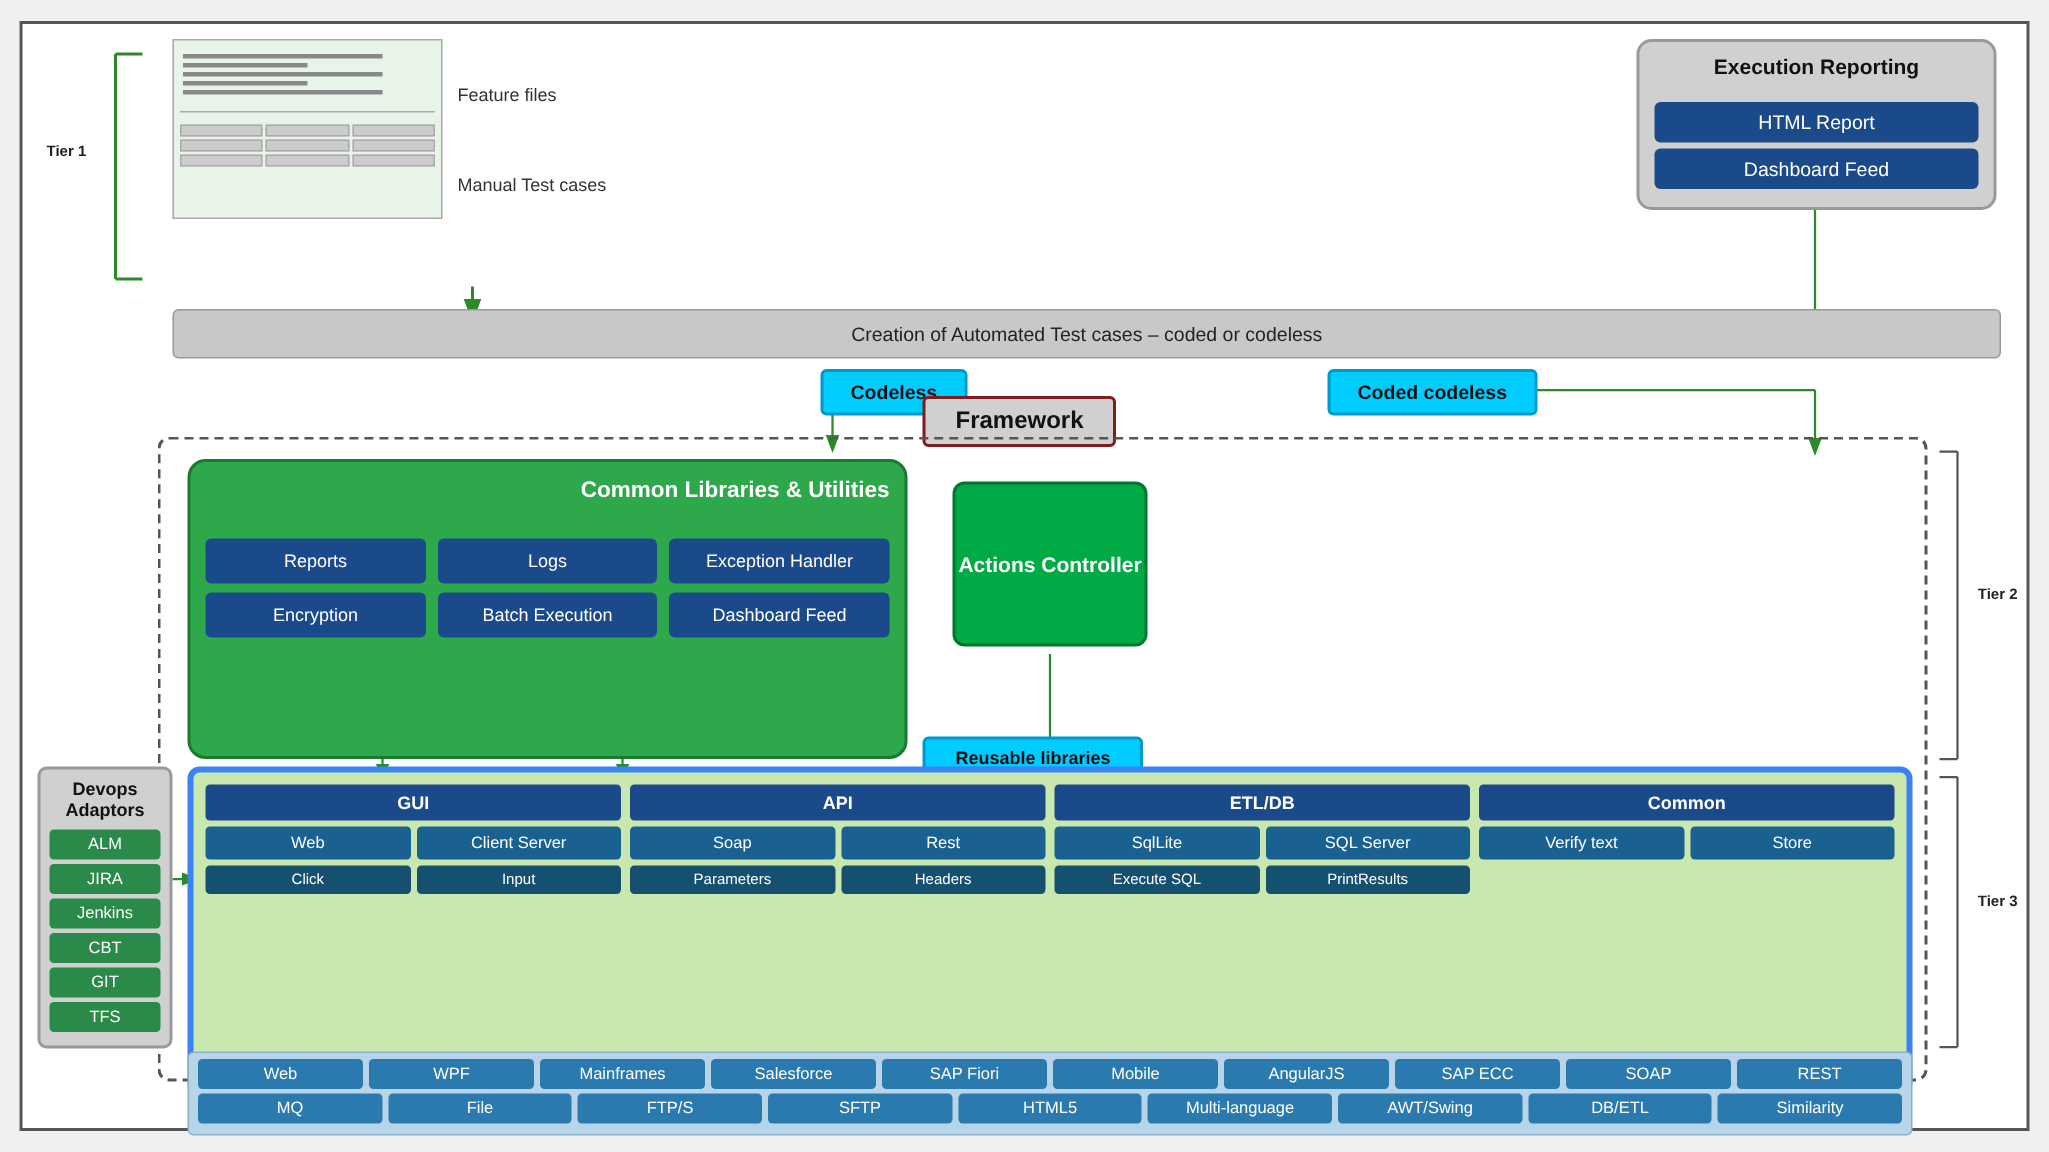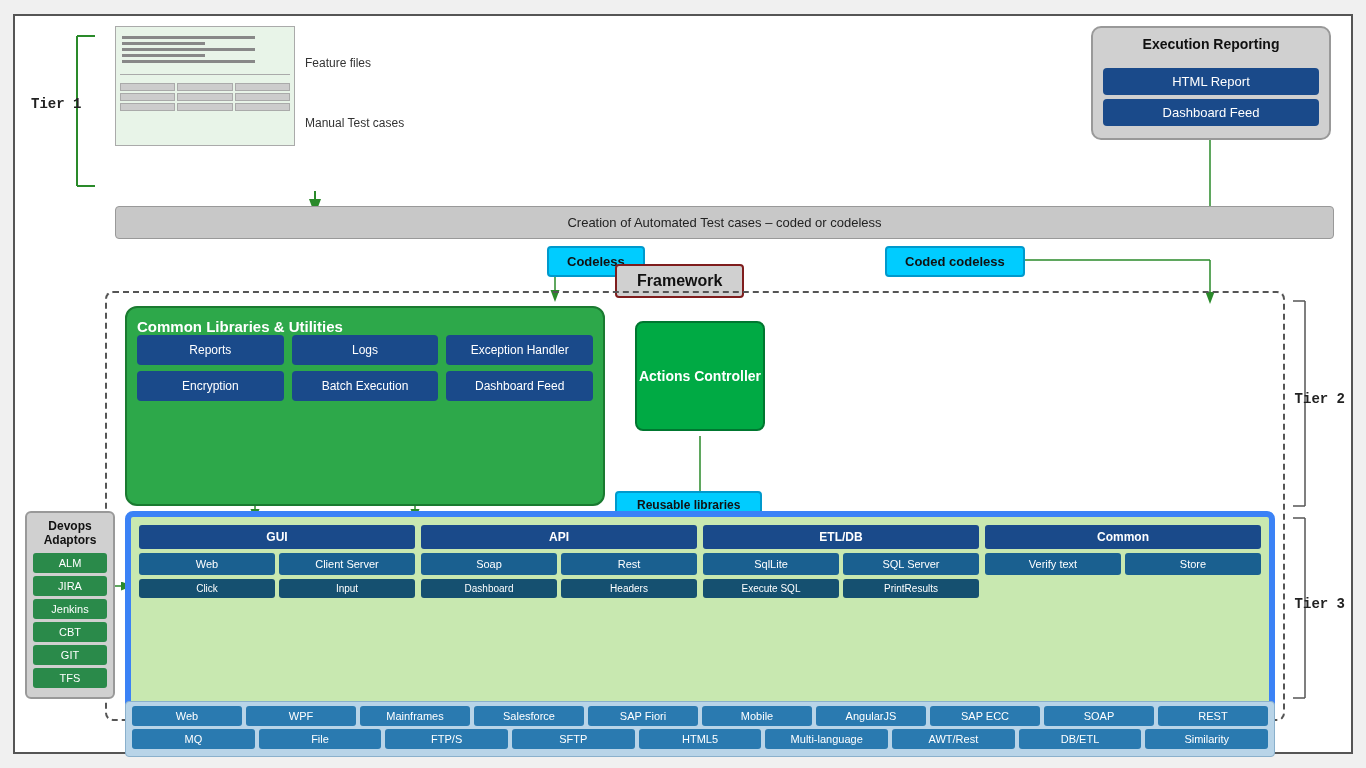--- a/index.html
+++ b/index.html
@@ -16,25 +16,24 @@
       height: 740px;
       margin: 14px auto;
       background: white;
       border: 2px solid #555;
       position: relative;
       padding: 10px;
     }
 
     
     .tier-label {
-      font-size: 14px;
+      font-size: 10px;
       font-weight: bold;
       color: #222;
       position: absolute;
-      font-family: Liberation Mono, monospace;
     }
 
     
     .exec-reporting {
       position: absolute;
       top: 10px;
       right: 20px;
       width: 240px;
       background: #d0d0d0;
       border: 2px solid #999;
@@ -188,22 +187,22 @@
       height: 200px;
       background: #2da84a;
       border: 2px solid #1a7a30;
       border-radius: 12px;
       padding: 10px;
     }
     .common-libs-title {
       font-size: 15px;
       font-weight: bold;
       color: white;
-      text-align: left;
-      margin-bottom: 0;
+      text-align: right;
+      margin-bottom: 24px;
     }
     .libs-row {
       display: flex;
       gap: 8px;
       margin-bottom: 6px;
       justify-content: center;
     }
     .lib-btn {
       background: #1a4a8a;
       color: white;
@@ -252,21 +251,21 @@
     }
 
     
     .tier3-area {
       position: absolute;
       top: 495px;
       left: 110px;
       width: 1150px;
       height: 219px;
       background: #c8e8b0;
-      border: 6px solid #3b82f6;
+      border: 4px solid #3b82f6;
       border-radius: 8px;
       padding: 8px;
     }
 
     
     .tier3-cols {
       display: flex;
       gap: 6px;
       height: 100%;
     }
@@ -528,21 +527,21 @@
         </div>
       </div>
 
       <div class="tier3-col">
         <div class="col-header">API</div>
         <div class="col-sub-row">
           <div class="col-sub-btn">Soap</div>
           <div class="col-sub-btn">Rest</div>
         </div>
         <div class="col-sub-row">
-          <div class="col-sub-btn-small">Dashboard</div>
+          <div class="col-sub-btn-small">Parameters</div>
           <div class="col-sub-btn-small">Headers</div>
         </div>
       </div>
 
       <div class="tier3-col">
         <div class="col-header">ETL/DB</div>
         <div class="col-sub-row">
           <div class="col-sub-btn">SqlLite</div>
           <div class="col-sub-btn">SQL Server</div>
         </div>
@@ -575,19 +574,19 @@
       <div class="tech-btn">SOAP</div>
       <div class="tech-btn">REST</div>
     </div>
     <div class="bottom-tech-row">
       <div class="tech-btn">MQ</div>
       <div class="tech-btn">File</div>
       <div class="tech-btn">FTP/S</div>
       <div class="tech-btn">SFTP</div>
       <div class="tech-btn">HTML5</div>
       <div class="tech-btn">Multi-language</div>
-      <div class="tech-btn">AWT/Rest</div>
+      <div class="tech-btn">AWT/Swing</div>
       <div class="tech-btn">DB/ETL</div>
       <div class="tech-btn">Similarity</div>
     </div>
   </div>
 
 </div>
 
 </body></html>

